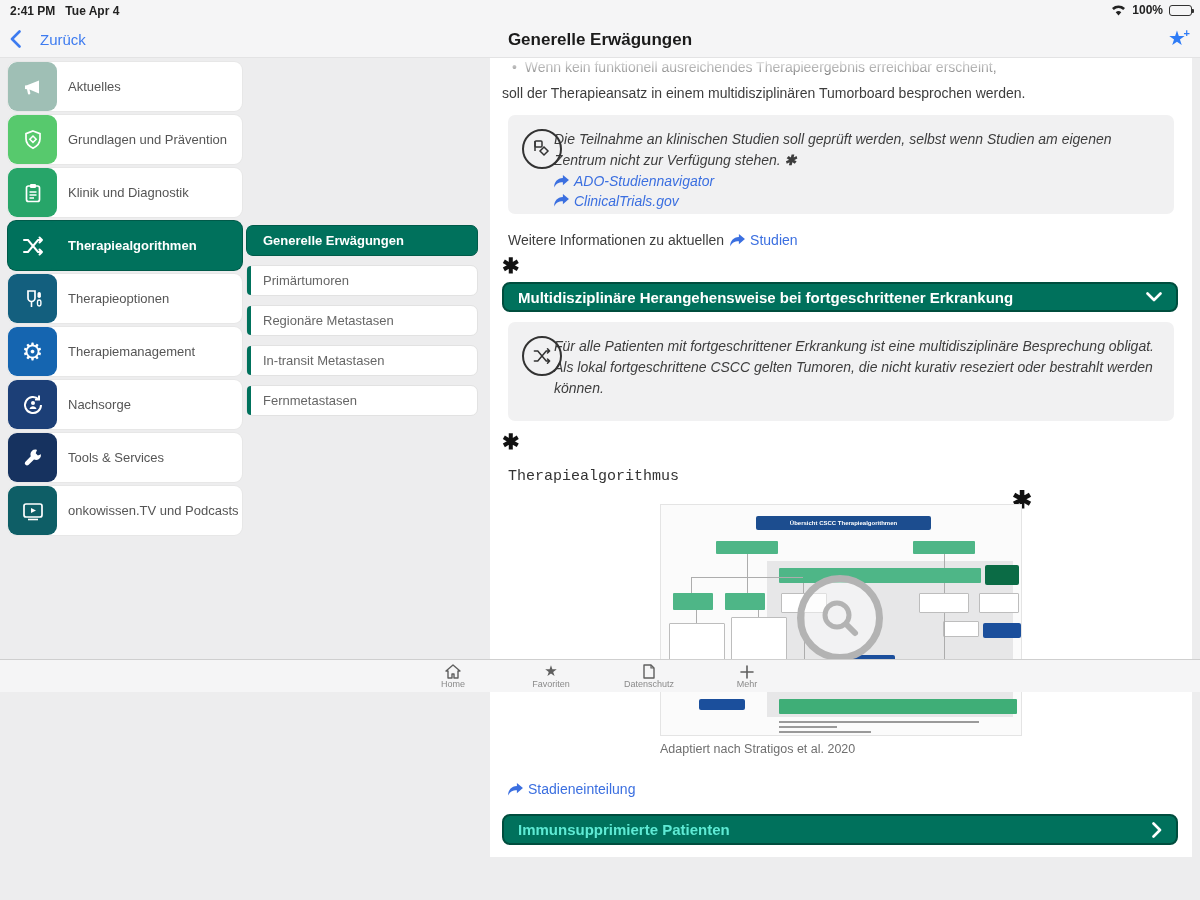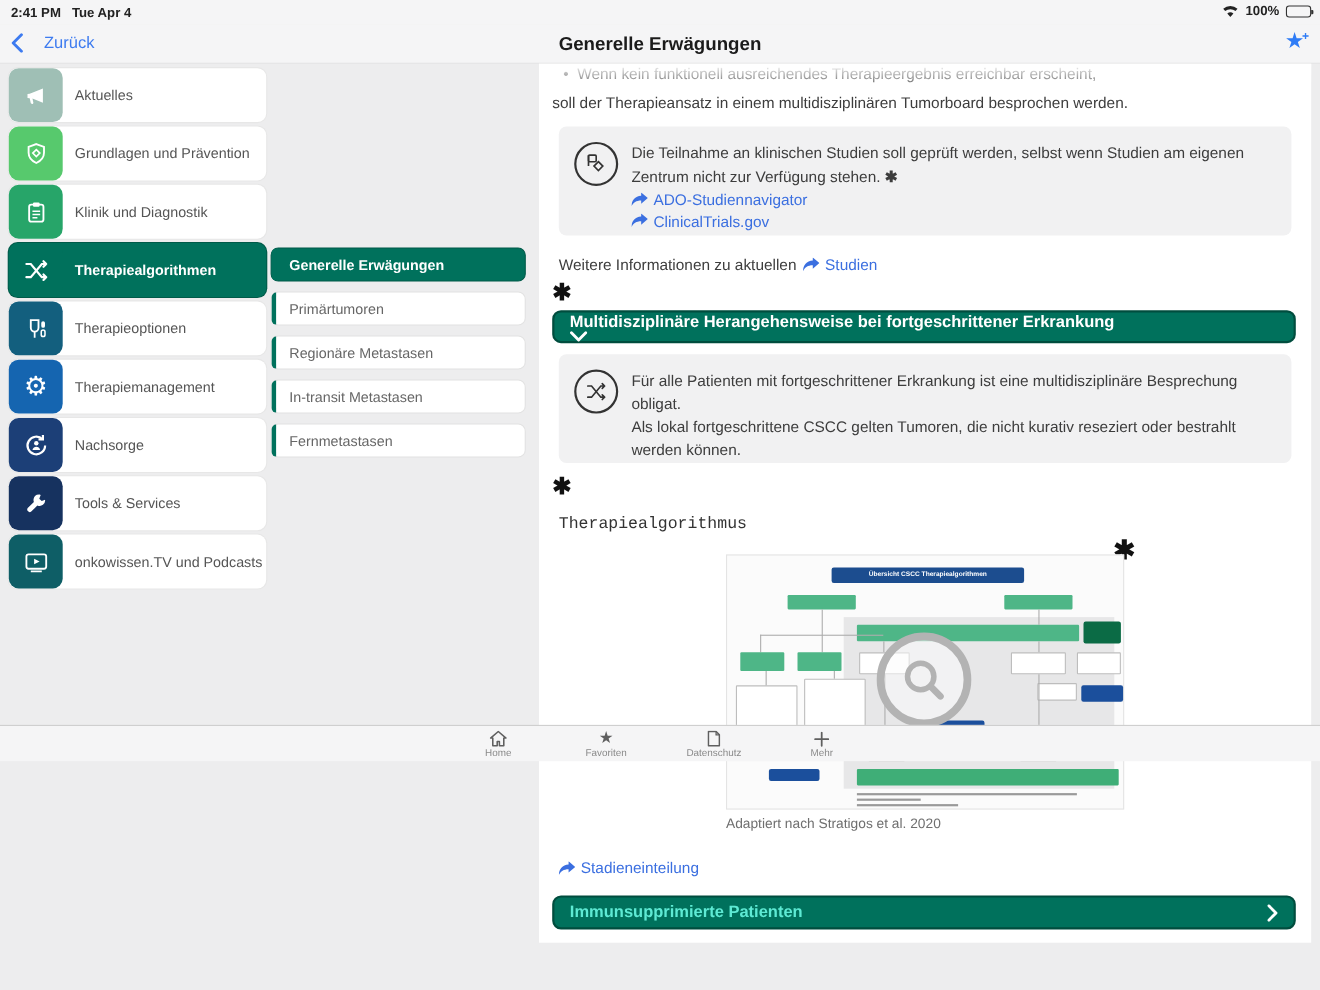--- a/index.html
+++ b/index.html
@@ -46,37 +46,37 @@
                      background:#00715c; border-radius:7px 0 0 7px; }
   .sub-item.selected { background:#00715c; border-color:#005a49; color:#fff; font-weight:700; }
 
   
   .content { position:absolute; left:490px; top:58px; width:702px; height:799px; background:#fff; }
   .content-fade { position:absolute; left:0; top:0; width:100%; height:20px;
                   background:linear-gradient(#ffffff, rgba(255,255,255,0)); z-index:5; }
   .body-text { font-size:14px; color:#3d3d3d; }
   .intro1 { position:absolute; left:22px; top:1px; opacity:.8; }
   .intro2 { position:absolute; left:12px; top:27px; }
-  .gray-box { position:absolute; left:18px; width:666px; background:#f1f1f2; border-radius:7px; padding:14px 16px 12px 66px; }
+  .gray-box { position:absolute; left:18px; width:666px; background:#f1f1f2; border-radius:7px; padding:14px 16px 12px 46px;font-style:italic; }
   .gb1 { top:57px; height:99px; }
   .gb2 { top:264px; height:99px; }
   .circle-ic { position:absolute; left:14px; top:14px; width:40px; height:40px; border:2px solid #333;
                border-radius:50%; display:flex; align-items:center; justify-content:center; }
   .gb-line { line-height:21px; }
   .link { color:#3b6fe0; cursor:pointer; display:inline-flex; align-items:center; gap:5px; }
   .link-row { margin-top:2px; font-size:14px; }
   .share-arrow { width:15px; height:13px; flex:0 0 15px; }
   .more-info { position:absolute; left:18px; top:174px; font-size:14px; color:#3d3d3d; display:flex; gap:6px; align-items:center; }
   .asterisk { position:absolute; font-size:21px; font-weight:700; color:#111; }
   .ast1 { left:12px; top:196px; }
   .ast2 { left:12px; top:372px; }
   .ast3 { left:522px; top:428px; font-size:24px; }
   .accordion { position:absolute; left:12px; top:224px; width:676px; height:30px; background:#00715c;
-               border:2px solid #004d3e; border-radius:8px; display:flex; 
-               padding:0 14px; cursor:pointer;flex-direction:column; }
+               border:2px solid #004d3e; border-radius:8px; display:flex; align-items:center;
+               padding:0 14px; cursor:pointer; }
   .accordion .txt { color:#fff; font-size:15px; font-weight:700; flex:1; }
   .section-heading { position:absolute; left:18px; top:410px; font-size:15px; color:#333;font-family:Liberation Mono, monospace; }
 
   
   .thumb { position:absolute; left:170px; top:446px; width:362px; height:232px; background:#fbfbfb;
            border:1px solid #e4e4e4; cursor:pointer; }
   .fc { position:absolute; }
   .fc-title { left:95px; top:11px; width:175px; height:14px; background:#1c4d8f; border-radius:2px;
               color:#fff; font-size:6px; font-weight:700; display:flex; align-items:center; justify-content:center; }
   .fc-green { background:#4eb687; border-radius:1px; }

